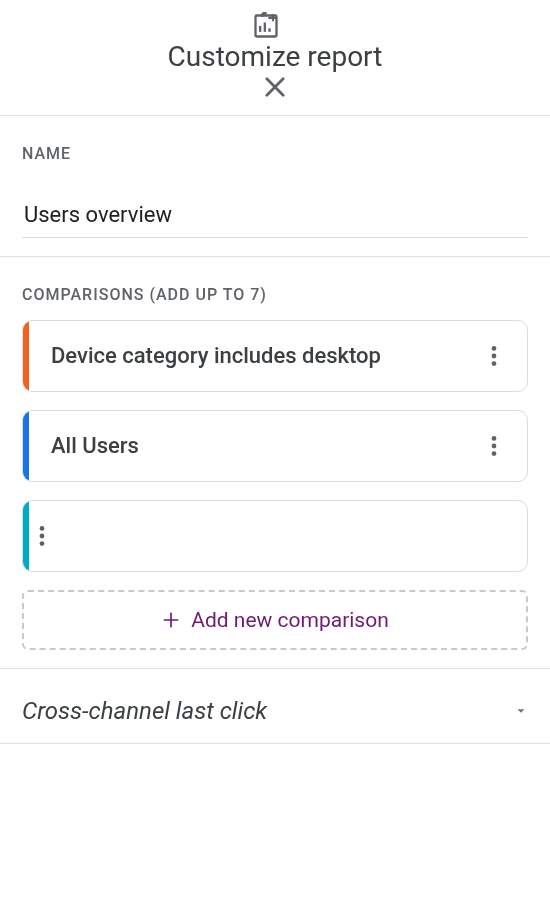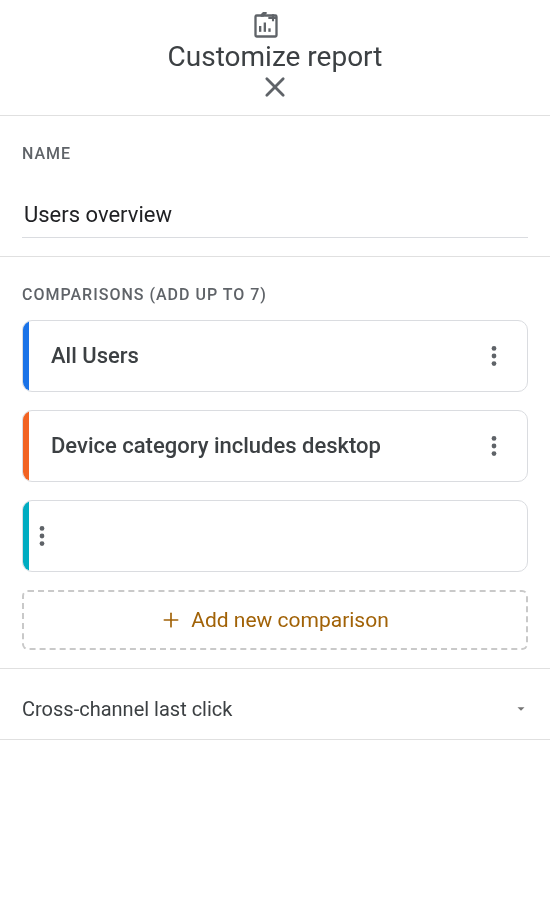--- a/index.html
+++ b/index.html
@@ -97,38 +97,39 @@
     cursor: pointer;
   }
   .add-comparison {
     display: flex;
     align-items: center;
     justify-content: center;
     border: 2px dashed #c9c9c9;
     border-radius: 6px;
     height: 60px;
     font-size: 21px;
-    color: #a16207;
+    color: #701a75;
     cursor: pointer;
     gap: 10px;
   }
   .add-plus {
     width: 20px;
     height: 20px;
     flex: none;
   }
   .attr-row {
     display: flex;
     align-items: center;
     justify-content: space-between;
     cursor: pointer;
   }
   .attr-value {
-    font-size: 20px;
+    font-size: 24px;
     color: #3c4043;
+    font-style: italic;
   }
   .attr-caret {
     width: 14px;
     height: 14px;
     color: #757575;
   }
   svg { display: block; }
 </style>
 </head>
 <body>
@@ -155,44 +156,44 @@
 
 <div class="section">
   <div class="section-label">NAME</div>
   <input class="name-input" type="text" value="Users overview" style="">
 </div>
 
 <div class="section">
   <div class="section-label">COMPARISONS (ADD UP TO 7)</div>
 
   <div class="comparison-card">
+    <div class="comparison-stripe stripe-orange"></div>
+    <div class="comparison-label">Device category includes desktop</div>
+    <span class="comparison-menu">
+      <svg viewBox="0 0 24 24" width="26" height="26" fill="currentColor">
+        <circle cx="12" cy="5" r="2.2"></circle>
+          <circle cx="12" cy="12" r="2.2"></circle>
+          <circle cx="12" cy="19" r="2.2"></circle>
+      </svg>
+    </span>
+  </div>
+
+  <div class="comparison-card">
     <div class="comparison-stripe stripe-blue"></div>
     <div class="comparison-label">All Users</div>
     <span class="comparison-menu">
       <svg viewBox="0 0 24 24" width="26" height="26" fill="currentColor">
         <circle cx="12" cy="5" r="2.2"></circle>
           <circle cx="12" cy="12" r="2.2"></circle>
           <circle cx="12" cy="19" r="2.2"></circle>
       </svg>
     </span>
   </div>
 
   <div class="comparison-card">
-    <div class="comparison-stripe stripe-orange"></div>
-    <div class="comparison-label">Device category includes desktop</div>
-    <span class="comparison-menu">
-      <svg viewBox="0 0 24 24" width="26" height="26" fill="currentColor">
-        <circle cx="12" cy="5" r="2.2"></circle>
-          <circle cx="12" cy="12" r="2.2"></circle>
-          <circle cx="12" cy="19" r="2.2"></circle>
-      </svg>
-    </span>
-  </div>
-
-  <div class="comparison-card">
     <div class="comparison-stripe stripe-teal"></div>
     <span class="comparison-menu">
       <svg viewBox="0 0 24 24" width="26" height="26" fill="currentColor">
         <circle cx="12" cy="5" r="2.2"></circle>
           <circle cx="12" cy="12" r="2.2"></circle>
           <circle cx="12" cy="19" r="2.2"></circle>
       </svg>
     </span>
   </div>
 

